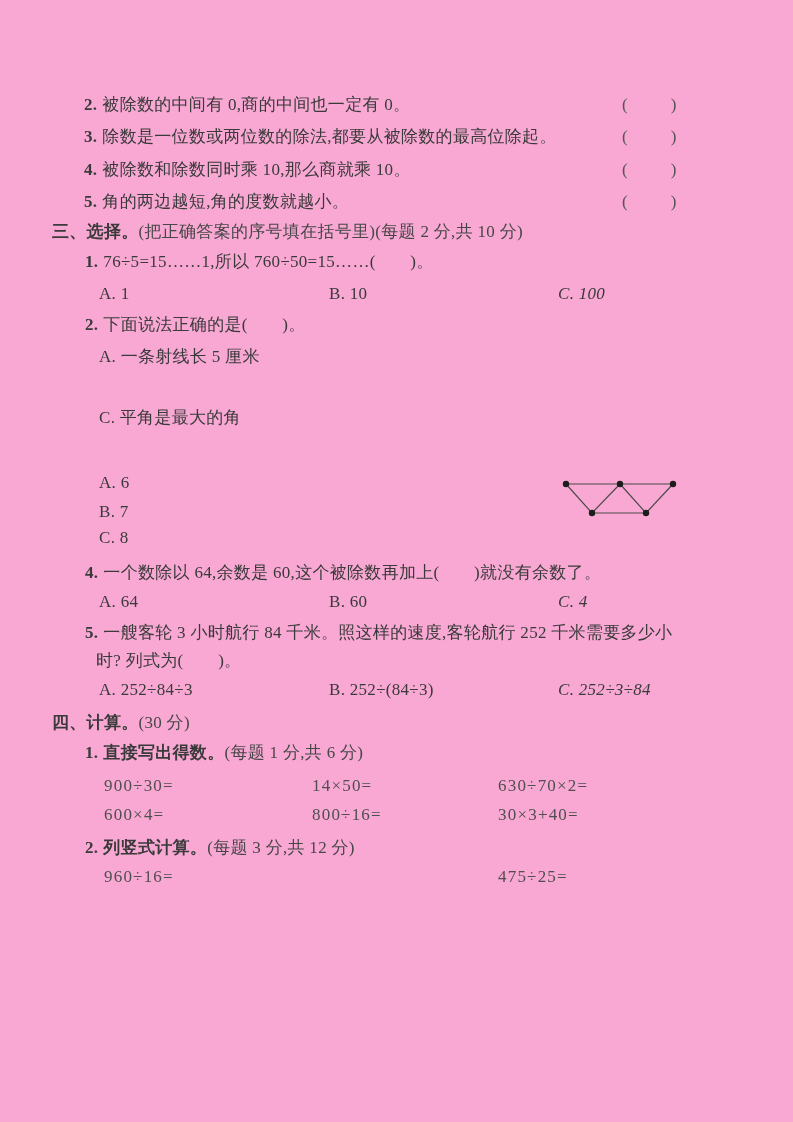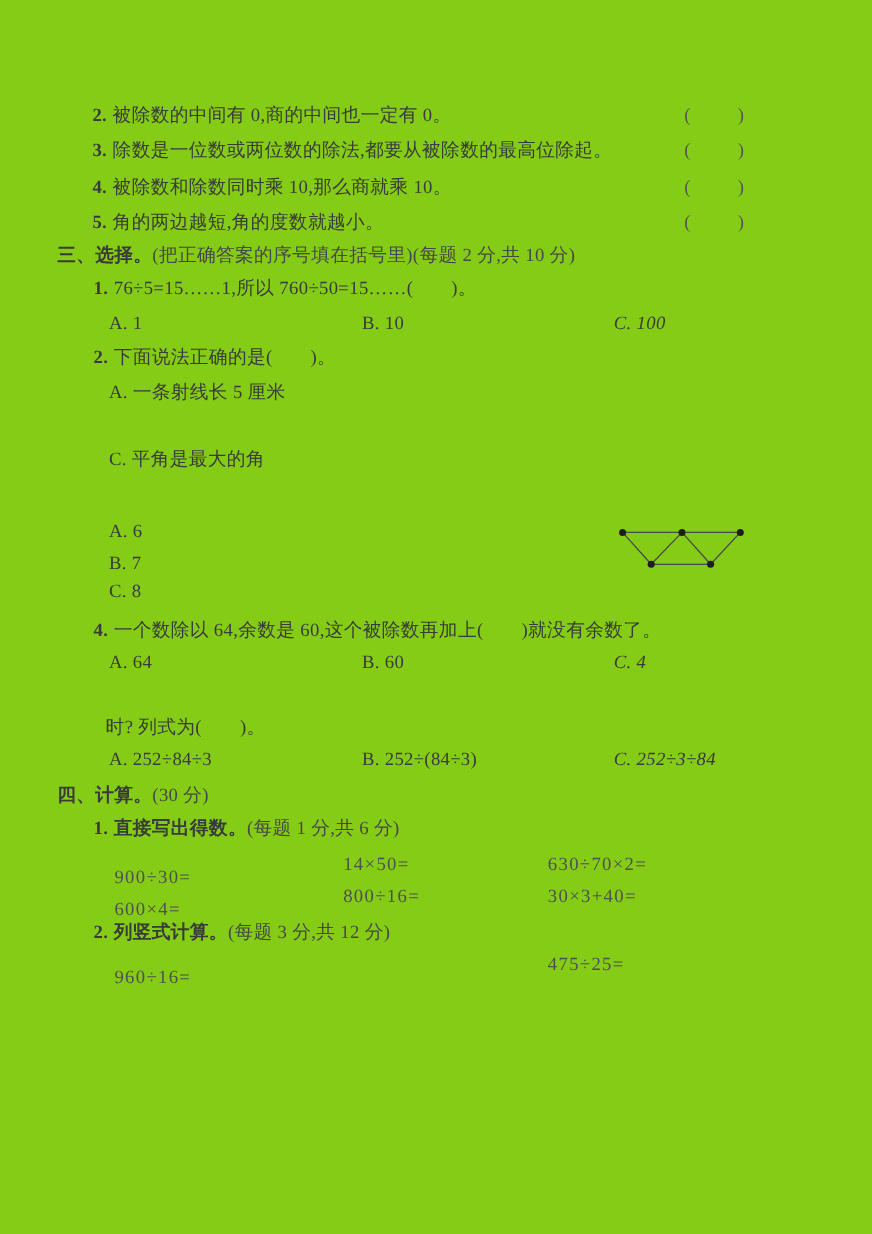--- a/index.html
+++ b/index.html
@@ -1,35 +1,35 @@
 <!DOCTYPE html>
 <html><head>
 <meta charset="utf-8">
 <style>
   html,body{margin:0;padding:0;}
   body{
     width:793px;height:1122px;background:#ffffff;
     font-family:"Liberation Serif","DejaVu Serif",serif;
     color:#3a3a3a;
   }
-  .page{position:relative;width:793px;height:1122px;background:#84cc16;overflow:hidden;text-align:center;}
+  .page{position:relative;width:793px;height:1122px;background:#f9a8d4;overflow:hidden;text-align:center;}
   .line{position:absolute;white-space:nowrap;font-size:17px;line-height:20px;letter-spacing:0.3px;}
   .bold{font-weight:bold;}
   .num{font-weight:bold;margin-right:5px;}
   .sub{font-weight:normal;color:#474747;}
   .expr{color:#4f4f4f;letter-spacing:1.2px;}
   .bracket{color:#555;letter-spacing:3px;}
   .l-head{left:52px;}
   .l-item{left:84px;}
   .l-q{left:85px;}
   .l-cont{left:96px;}
   .c1{left:99px;}
   .c2{left:329px;}
   .c3{left:558px;font-style:italic;}
-  .k1{left:104px;margin-top:12px;}
+  .k1{left:104px;}
   .k2{left:312px;}
   .k3{left:498px;}
   .rbr{left:622px;}
   #figure{position:absolute;left:556px;top:470px;width:130px;height:52px;}
 </style>
 </head>
 <body>
 
 <div class="page">
 
@@ -89,20 +89,23 @@
         <circle cx="90" cy="43" r="3.2" fill="#1d1d1d"></circle>
       </svg></div>
 
   <div class="line l-q" style="top:563px">
     <span class="num">4.</span><span>一个数除以 64,余数是 60,这个被除数再加上(　　)就没有余数了。</span>
   </div>
   <div class="line c1" style="top:592px">A. 64</div>
   <div class="line c2" style="top:592px">B. 60</div>
   <div class="line c3" style="top:592px">C. 4</div>
 
+  <div class="line l-q" style="top:623px">
+    <span class="num">5.</span><span>一艘客轮 3 小时航行 84 千米。照这样的速度,客轮航行 252 千米需要多少小</span>
+  </div>
   <div class="line l-cont" style="top:651px">时? 列式为(　　)。</div>
   <div class="line c1" style="top:680px">A. 252÷84÷3</div>
   <div class="line c2" style="top:680px">B. 252÷(84÷3)</div>
   <div class="line c3" style="top:680px">C. 252÷3÷84</div>
 
   <div class="line l-head" style="top:713px">
     <span class="bold">四、计算。</span><span class="sub">(30 分)</span>
   </div>
 
   <div class="line l-q" style="top:743px">

